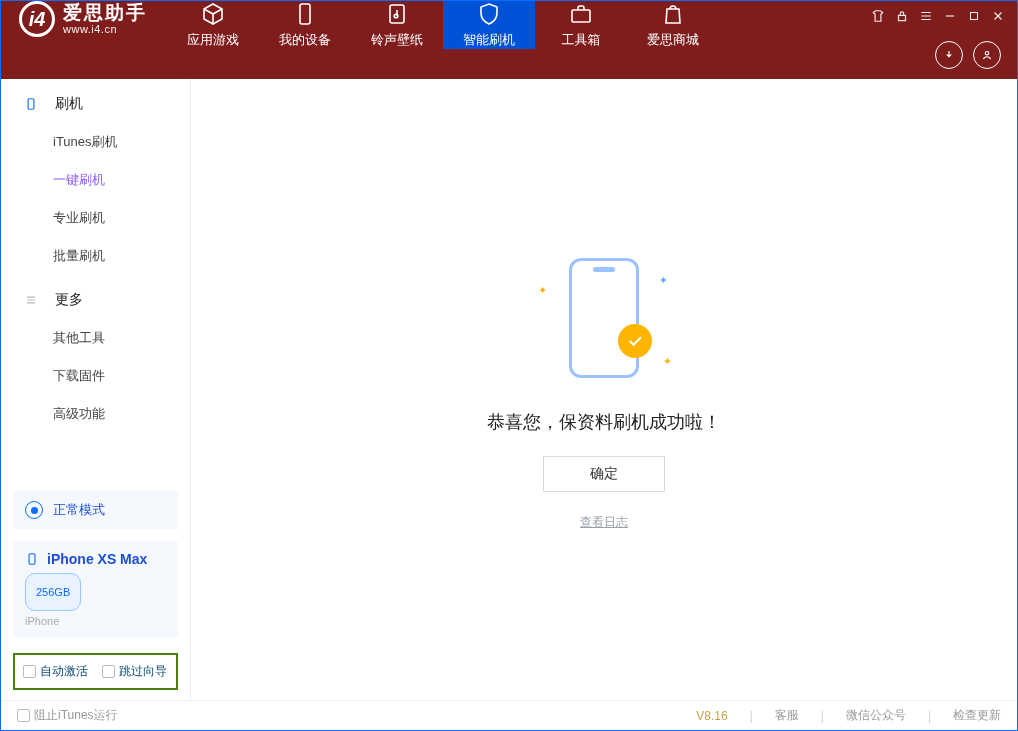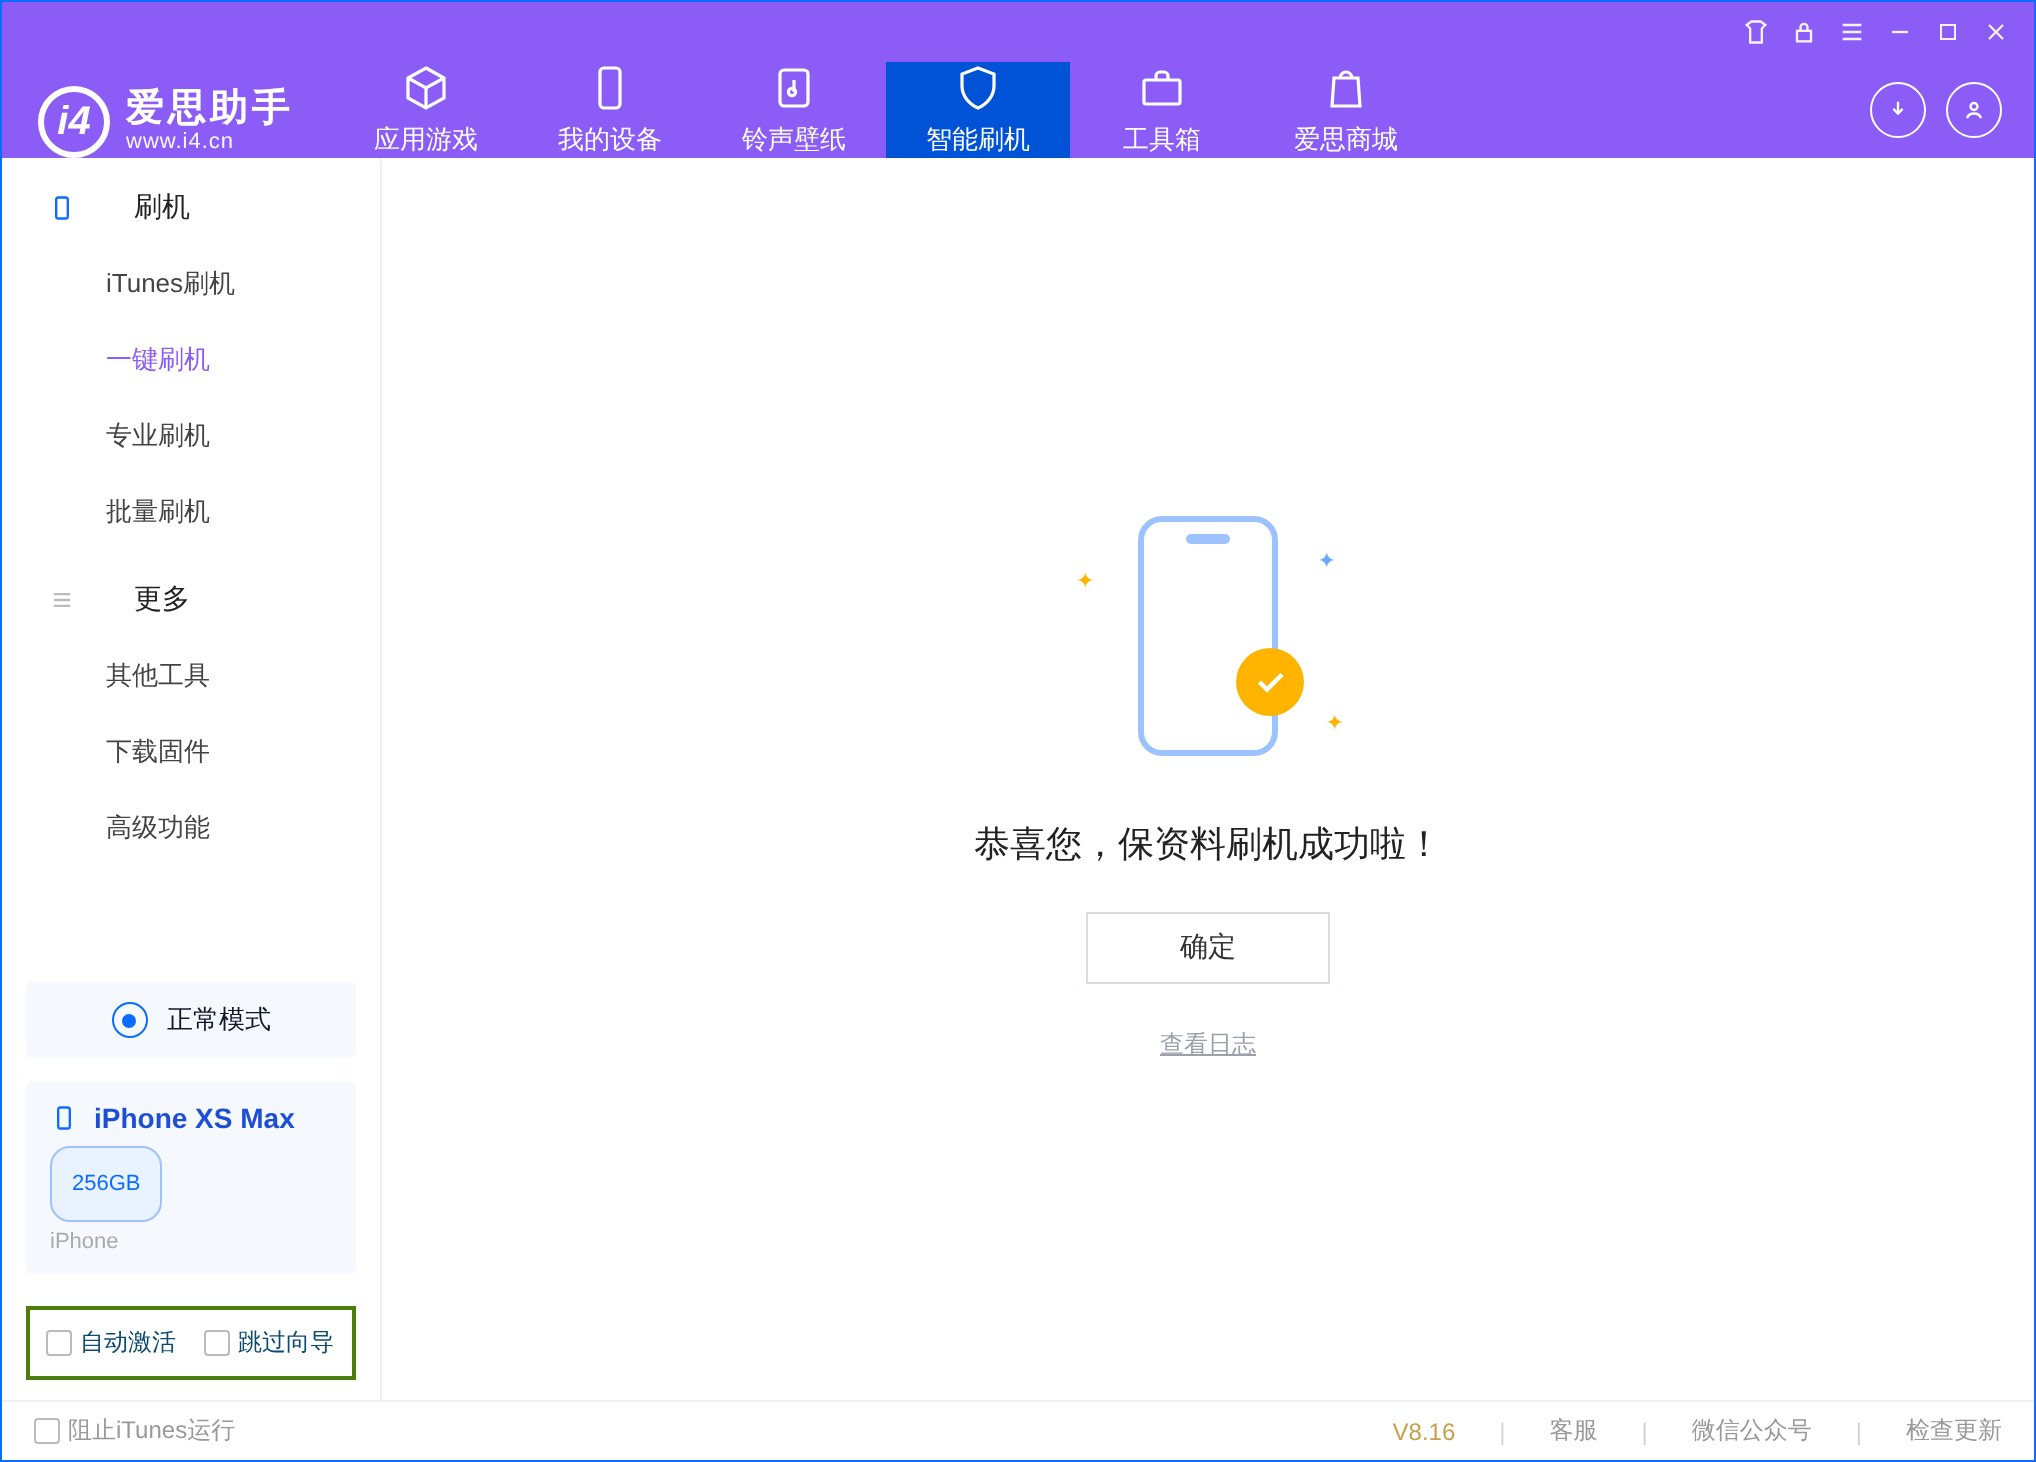--- a/index.html
+++ b/index.html
@@ -1,44 +1,44 @@
 <!DOCTYPE html>
 <html><head>
 <meta charset="utf-8">
 <style>
 * { margin: 0; padding: 0; box-sizing: border-box; font-family: "Microsoft YaHei", sans-serif; }
 body { background: #fff; width: 1018px; height: 731px; overflow: hidden; border: 1px solid #0b6cff; }
 
 
-.header { height: 78px; background: #8b5cf6; display: flex; align-items: flex-end; color: #fff; position: relative; }
+.header { height: 78px; background: #7f1d1d; display: flex; align-items: flex-start; color: #fff; position: relative; }
 .logo-block { display: flex; align-items: center; padding: 0 14px 0 18px; gap: 8px; }
 .logo-circle { width: 36px; height: 36px; border: 3px solid #fff; border-radius: 50%; display: flex; align-items: center; justify-content: center; font-weight: bold; font-size: 20px; font-style: italic; }
 .logo-text { line-height: 1.1; }
 .logo-text .t1 { font-size: 19px; font-weight: bold; letter-spacing: 2px; }
 .logo-text .t2 { font-size: 11px; opacity: .95; letter-spacing: .5px;}
 .nav { display: flex; margin-left: 6px; }
 .nav-item { width: 92px; display: flex; flex-direction: column; align-items: center; justify-content: center; gap: 4px; font-size: 13px; cursor: pointer; }
 .nav-item.active { background: #0053d6; }
 .nav-icon { width: 26px; height: 26px; display:flex; align-items:center; justify-content:center; }
 .nav-icon svg { width: 24px; height: 24px; stroke:#fff; fill:none; stroke-width:1.6; }
 .header-right { position: absolute; right: 10px; top: 6px; display: flex; align-items:center; gap: 6px; }
 .header-right .win-btn { width:18px; height:18px; display:flex; align-items:center; justify-content:center; cursor:pointer; opacity:.92;}
 .header-right-lower { position:absolute; right: 16px; bottom: 10px; display:flex; gap: 10px; }
 .circ-btn { width: 28px; height: 28px; border:1.6px solid #fff; border-radius:50%; display:flex; align-items:center; justify-content:center; cursor:pointer;}
 
 
 .body { display:flex; height: calc(100% - 78px - 30px); }
 .sidebar { width: 190px; border-right: 1px solid #eef0f3; display:flex; flex-direction:column; }
-.side-group-title { display:flex; align-items:center; gap:28px; padding: 16px 0 10px 22px; font-size:14px; color:#222; }
+.side-group-title { display:flex; align-items:center; gap:16px; padding: 16px 0 10px 22px; font-size:14px; color:#222; }
 .side-group-title .gicon { width:16px; height:16px; display:flex; align-items:center; justify-content:center; color:#0b6cff; }
 .side-item { padding: 10px 0 10px 52px; font-size: 13px; color:#444; cursor:pointer; }
 .side-item.active { color:#8b5cf6; }
 .sidebar-spacer { flex:1; }
 .mode-card, .device-card { margin: 6px 12px; background:#f5f8fc; border-radius:3px; padding:10px 12px; font-size:13px; }
-.mode-card { display:flex; align-items:center; gap:10px; color:#0f172a;justify-content:center; }
+.mode-card { display:flex; align-items:center; gap:10px; color:#1d4ed8; }
 .mode-dot { width:18px; height:18px; border:1.6px solid #0b6cff; border-radius:50%; display:flex; align-items:center; justify-content:center; }
 .mode-dot::after{ content:""; width:7px; height:7px; background:#0b6cff; border-radius:50%; }
 .device-card { color:#333; }
 .device-card .dname{ font-weight:bold; font-size:14px; color:#1d4ed8; display:flex; align-items:center; gap:8px;}
 .device-card .chip{ display:inline-block; margin-top:6px; font-size:11px; color:#0b6cff; border:1px solid #9cc3ff; background:#e9f2ff; padding:12px 10px; border-radius:10px;}
 .device-card .dtype{ margin-top:4px; font-size:11px; color:#aaa; }
 .opt-row { margin: 10px 12px 10px; border:2px solid #4d7c0f; padding:8px 8px; display:flex; gap:14px; align-items:center; font-size:12px; color:#0c4a6e; }
 .check { width:13px; height:13px; border:1px solid #bbb; display:inline-block; vertical-align:middle; margin-right:4px; border-radius:2px;}
 
 

